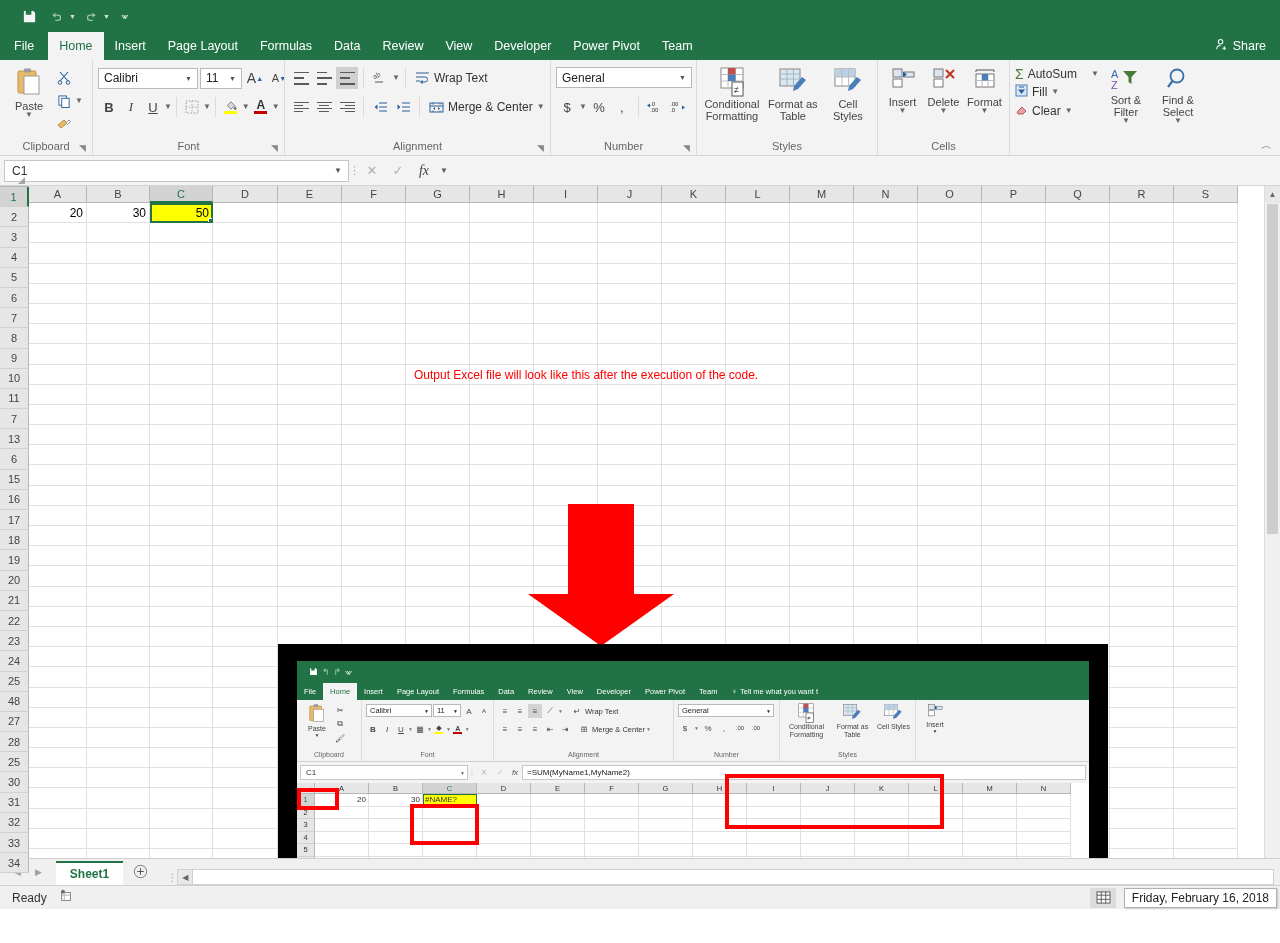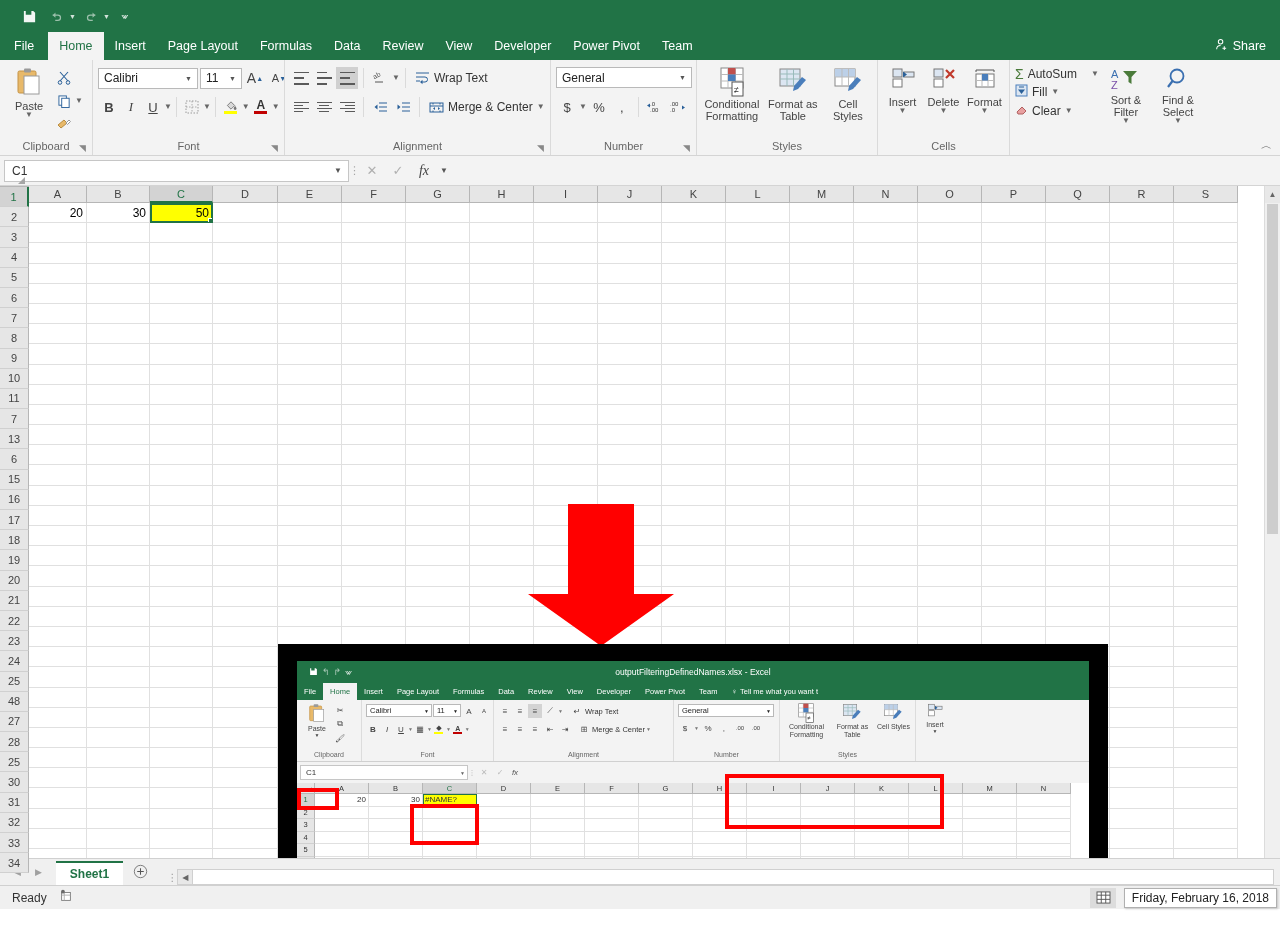--- a/index.html
+++ b/index.html
@@ -1436,41 +1436,41 @@
           <div class="cell" style="width: 64px;"></div>
           <div class="cell" style="width: 64px;"></div>
           <div class="cell" style="width: 64px;"></div>
           <div class="cell" style="width: 64px;"></div>
           <div class="cell" style="width: 64px;"></div>
           <div class="cell" style="width: 64px;"></div>
           <div class="cell" style="width: 64px;"></div>
           <div class="cell" style="width: 64px;"></div>
           <div class="cell" style="width: 64px;"></div>
         </div>
+        <div class="cell note" style="position: absolute; left: 382px; top: 162.1px; width: 560px; height: 20px; border: none; background: transparent; z-index: 2;">Output Excel file will look like this after the execution of the code.</div>
       </div>
 
     <svg class="red-arrow" viewBox="0 0 146 142">
       <path d="M40 0 h66 v90 h40 L73 142 L0 90 h40 z" fill="#ff0000"></path>
     </svg>
 
     <div class="embed" style="left:249px;">
       <div class="embed-inner">
 
         <div class="e-title">
           <div class="e-qat">
             <span>
               <svg width="9" height="9" viewBox="0 0 16 16">
                   <path fill="#fff" d="M2 2h10l2 2v10H2V2zm2 0v4h6V2H4zm1 7h6v5H5V9z"></path>
                 </svg>
             </span>
             <span style="opacity:.6;">↰</span>
             <span style="opacity:.6;">↱</span>
             <span style="opacity:.8;">⩖</span>
           </div>
-          <div class="t">outputFilteringDefinedNames.xlsx - Excel</div>
         </div>
 
         <div class="e-tabs">
           <div class="e-tab">File</div>
           <div class="e-tab active">Home</div>
           <div class="e-tab">Insert</div>
           <div class="e-tab">Page Layout</div>
           <div class="e-tab">Formulas</div>
           <div class="e-tab">Data</div>
           <div class="e-tab">Review</div>
@@ -1650,20 +1650,23 @@
 
         <div class="e-fbar">
           <div class="e-namebox">
             <span style="flex:1;">C1</span>
             <span style="font-size:5px;color:#666;">▼</span>
           </div>
           <span style="width:8px;text-align:center;color:#aaa;font-size:7px;">⋮</span>
           <span style="width:16px;text-align:center;color:#bbb;font-size:8px;">✕</span>
           <span style="width:16px;text-align:center;color:#bbb;font-size:8px;">✓</span>
           <span style="width:14px;text-align:center;color:#555;font-size:8px;font-style:italic;">fx</span>
+          <div class="e-fbox">
+            <span>=SUM(MyName1,MyName2)</span>
+          </div>
         </div>
 
         <div style="display:flex;">
           <div style="display:flex;flex-direction:column;">
             <div class="e-corner" style="height:11px;"></div>
             <div id="e-rowheaders">
                 <div class="e-rowhdr sel">1</div>
                 <div class="e-rowhdr">2</div>
                 <div class="e-rowhdr">3</div>
                 <div class="e-rowhdr">4</div>

